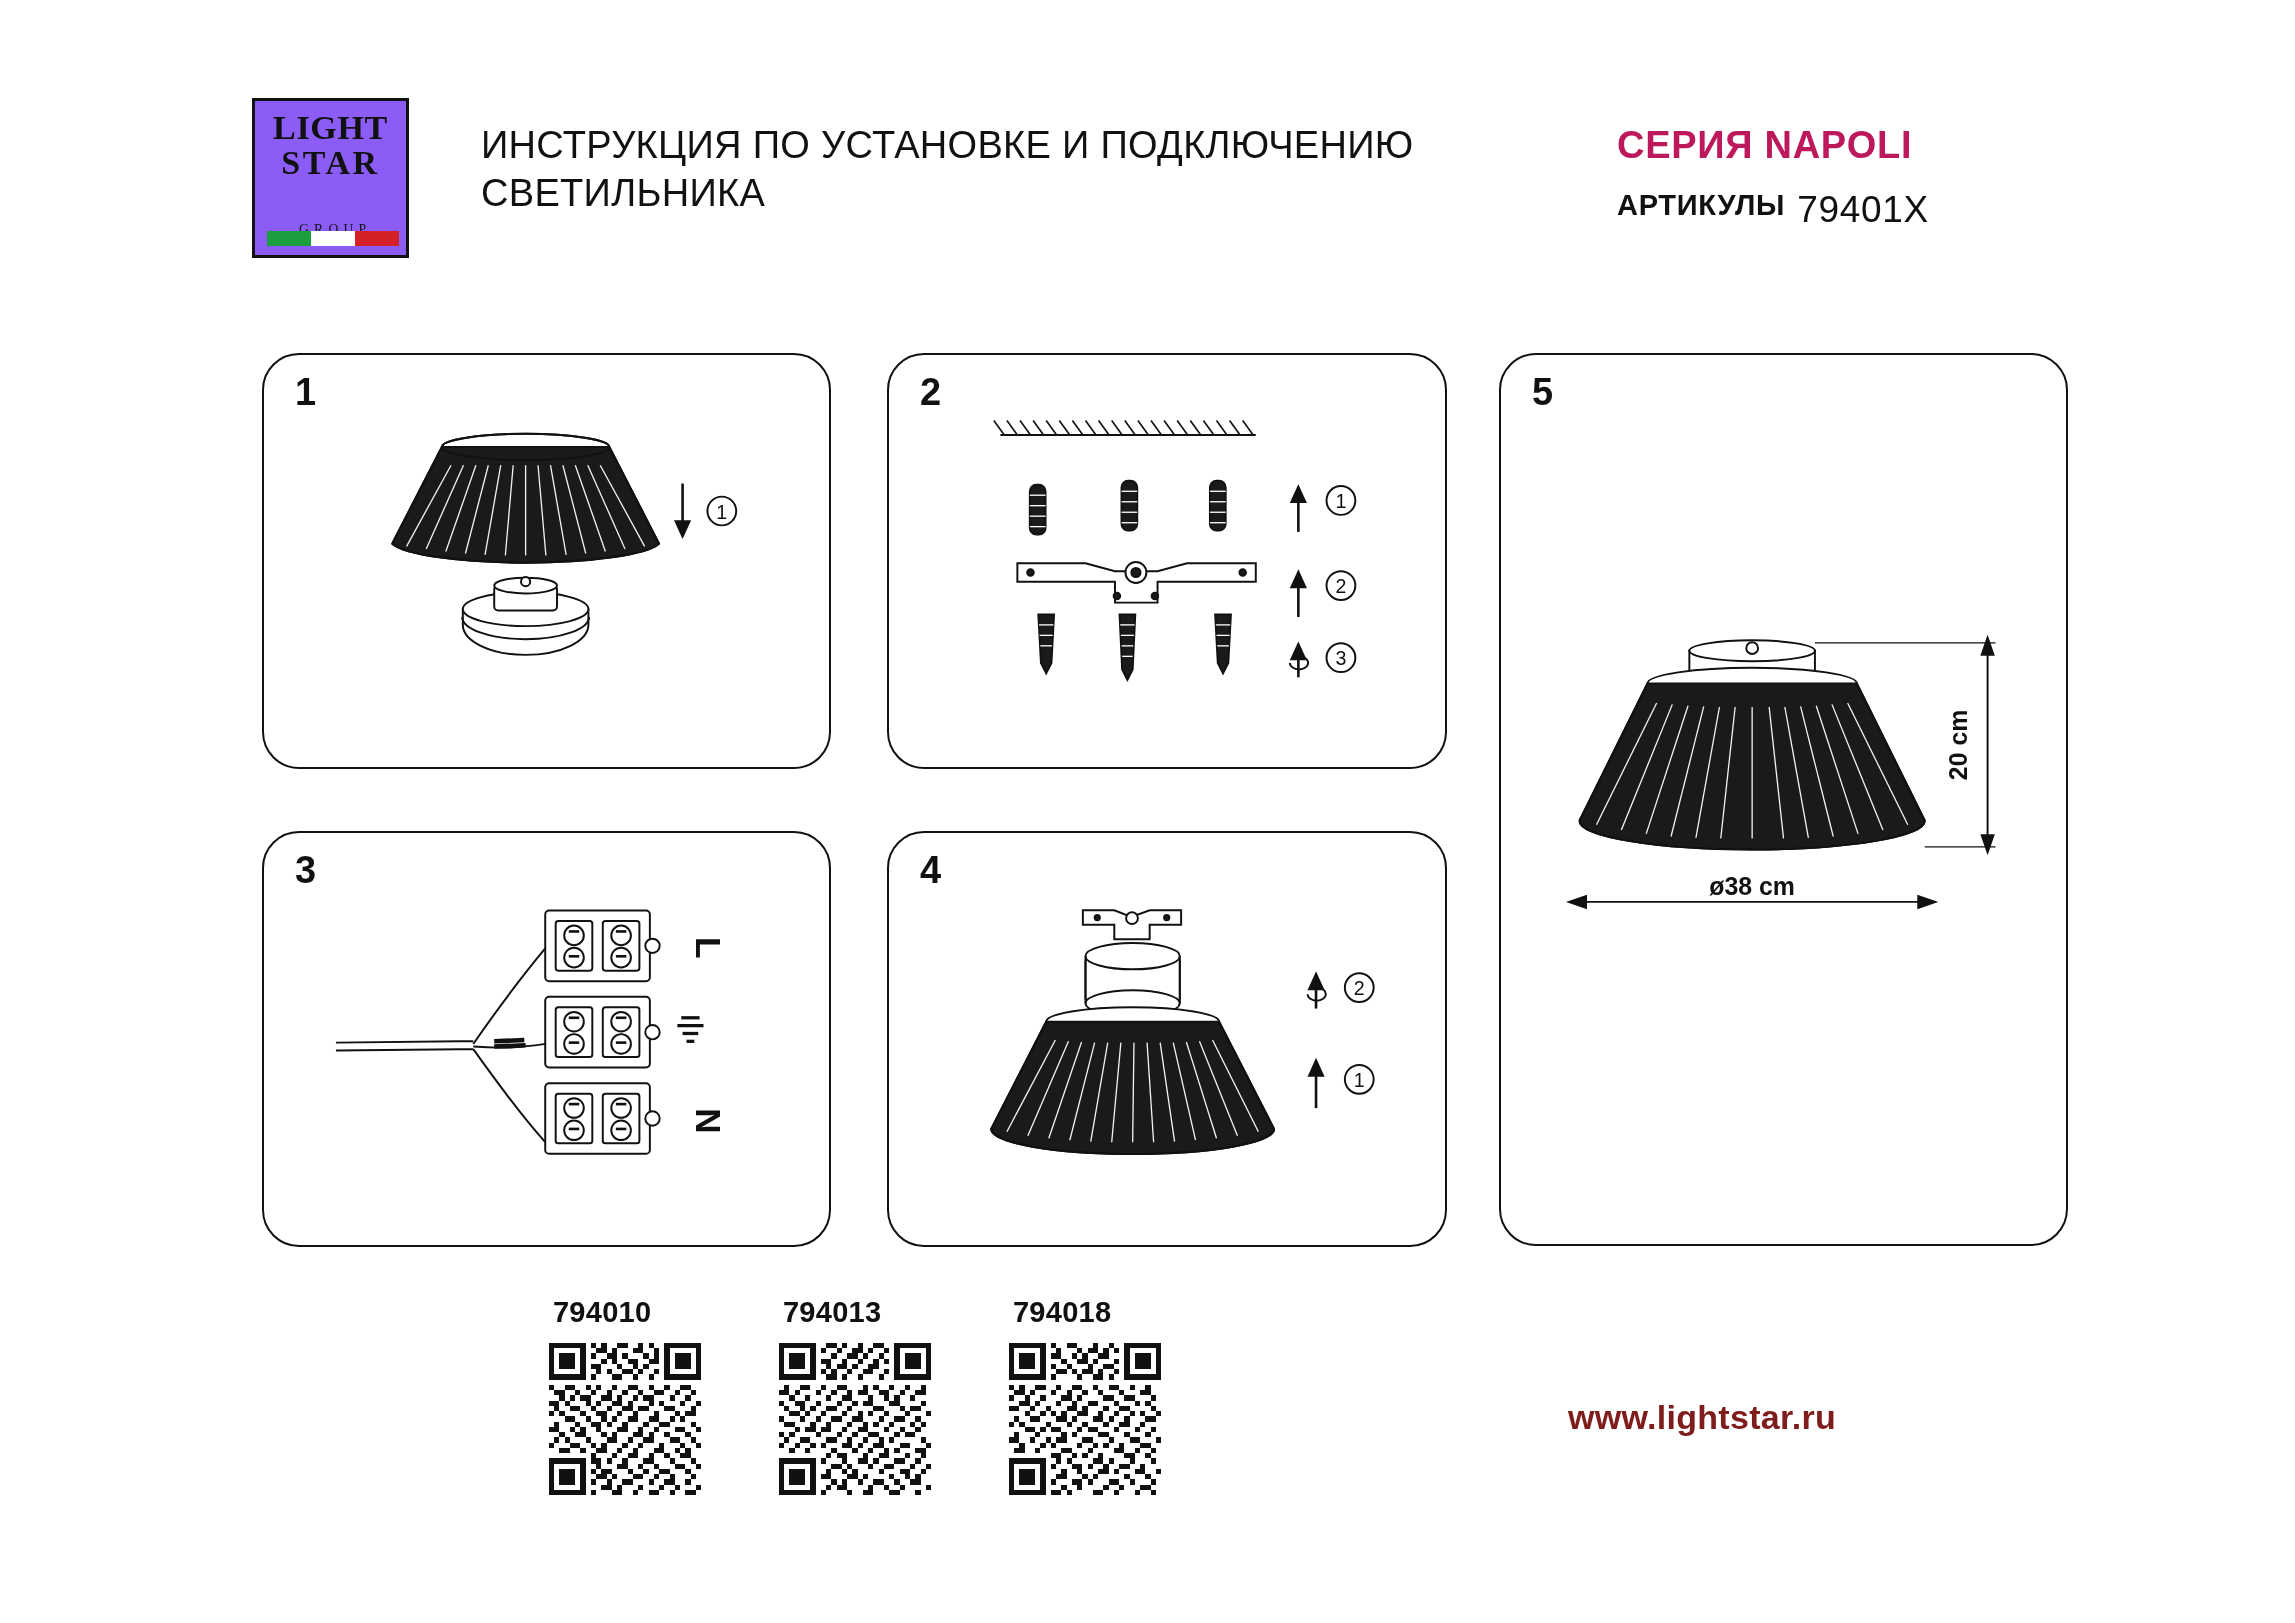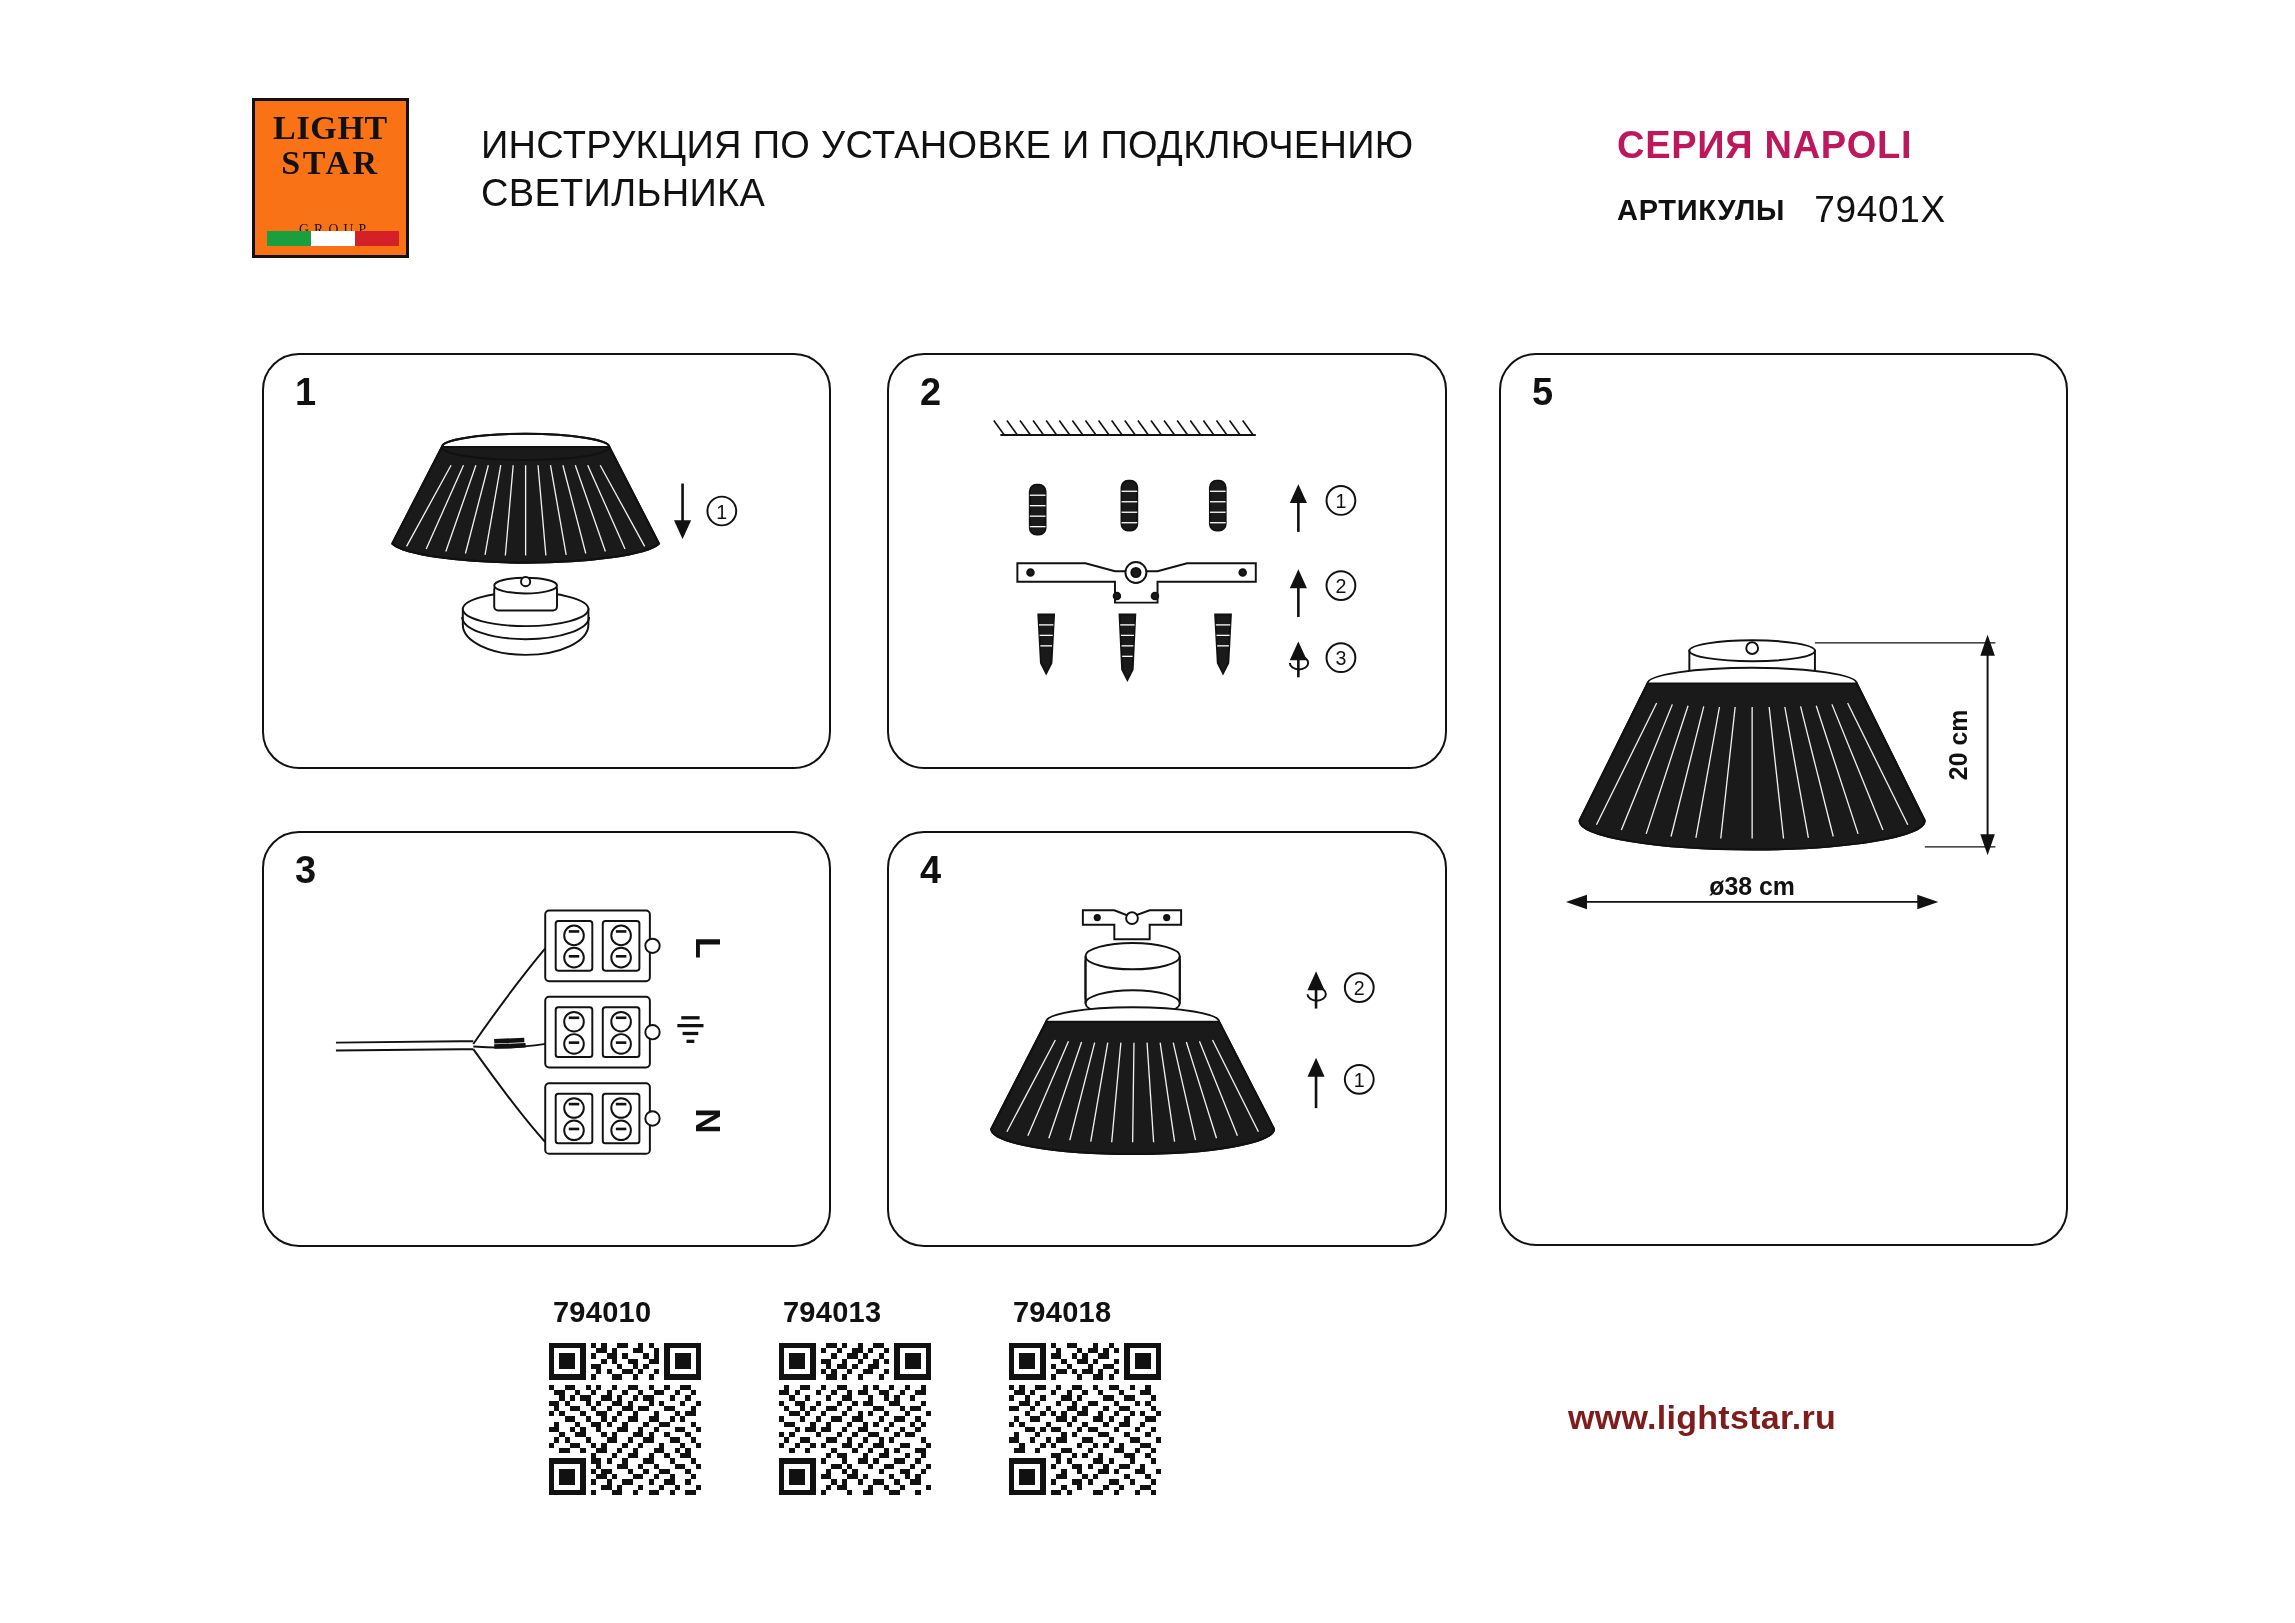--- a/index.html
+++ b/index.html
@@ -21,21 +21,21 @@
     position: absolute;
     left: 0; top: 0;
     width: 2295px; height: 308px;
   }
   #logo-box {
     position: absolute;
     left: 252px; top: 98px;
     width: 157px; height: 160px;
     border: 3.9px solid #111;
     box-sizing: border-box;
-    background: #f97316;
+    background: #8b5cf6;
   }
   #logo-text {
     position: absolute;
     left: 0; top: 9.2px;
     width: 100%;
     text-align: center;
     font-family: "Liberation Serif", serif;
     font-weight: bold;
     font-size: 34px;
     line-height: 35px;
@@ -87,22 +87,22 @@
     letter-spacing: 0.7px;
     margin-bottom: 22px;
     color: #be185d;
   }
   #article-line {
     font-size: 29px;
     font-weight: bold;
     letter-spacing: 0.7px;
     color: #111;
     display: flex;
-    align-items: center;
-    gap: 29px;
+    align-items: flex-start;
+    gap: 12px;
   }
   #article-line .code {
     font-size: 37px;
     font-weight: normal;
     letter-spacing: 0.7px;
   }
 
   
   .panel {
     position: absolute;

